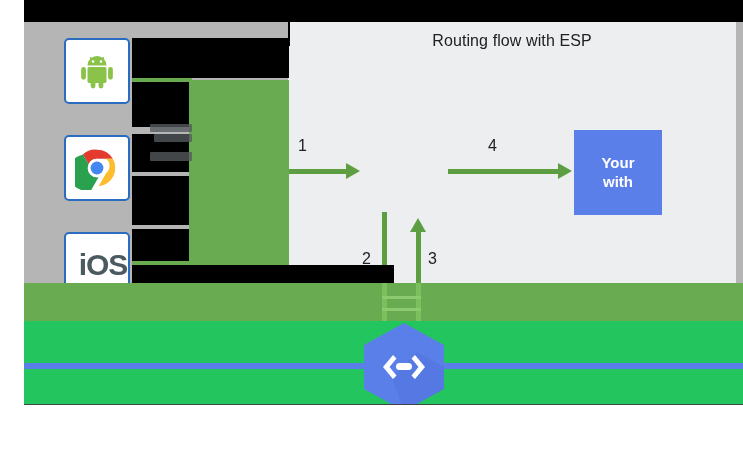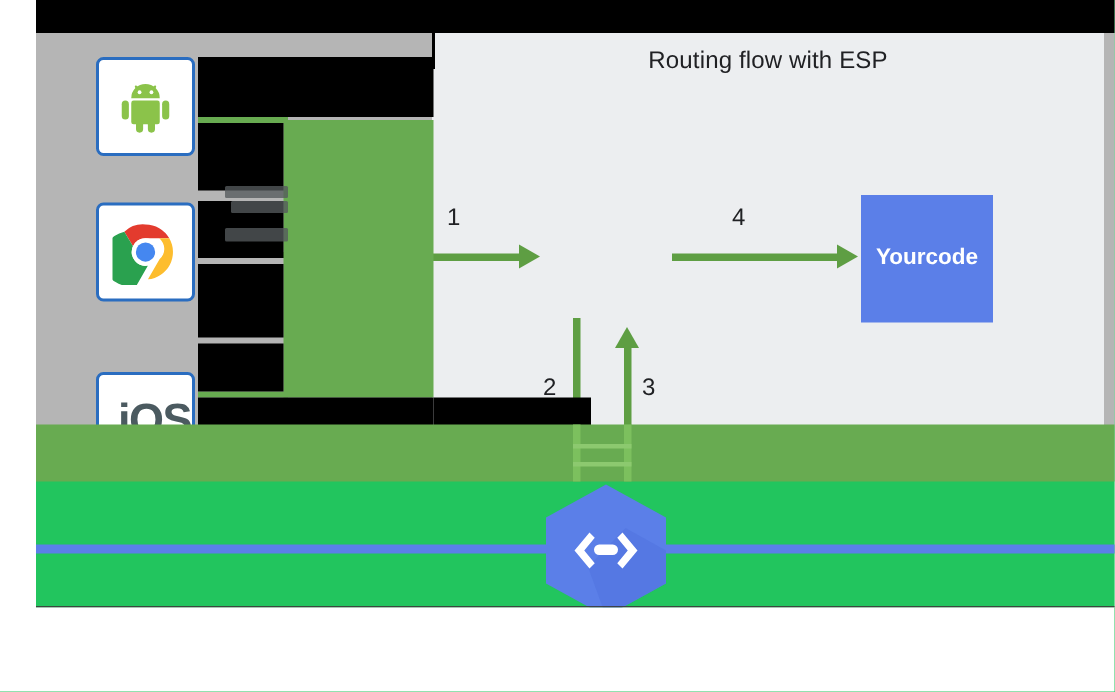--- a/index.html
+++ b/index.html
@@ -185,23 +185,23 @@
 
   <div class="band-gray-left"></div>
   <div class="band-gray-right"></div>
 
   <div class="panel">
     <div class="panel-title">Routing flow with ESP</div>
 
 
 
 
-    <div class="blue-box" style="left:286px; top:108px; width:88px; height:85px; flex-direction:row;">
+    <div class="blue-box" style="left:286px; top:108px; width:88px; height:85px; flex-direction:column;">
       <span>Your</span>
-      <span>code</span>
+      <span>with</span>
     </div>
 
     <div class="arrow-line" style="left:0px; top:147px; width:60px; height:5px;"></div>
     <div class="arrow-head head-right" style="left:58px; top:141px;"></div>
     <div class="step-num" style="left:10px; top:115px;">1</div>
 
     <div class="arrow-line" style="left:160px; top:147px; width:112px; height:5px;"></div>
     <div class="arrow-head head-right" style="left:270px; top:141px;"></div>
     <div class="step-num" style="left:200px; top:115px;">4</div>
 
@@ -251,21 +251,21 @@
   <div class="tile" style="left:40px; top:135px;">
     <svg width="44" height="44" viewBox="0 0 48 48">
       <path fill="#e33b2e" d="M24 4a20 20 0 0 1 17.3 10H24a10 10 0 0 0-9.1 5.9L8.6 9.2A20 20 0 0 1 24 4z"></path>
       <path fill="#fdbd2e" d="M41.3 14A20 20 0 0 1 25.8 43.9l8.4-14.6A10 10 0 0 0 34 14z"></path>
       <path fill="#2aa14f" d="M8.6 9.2l6.3 10.7a10 10 0 0 0 10.9 14l-8.4 14.6A20 20 0 0 1 8.6 9.2z"></path>
       <circle cx="24" cy="24" r="10" fill="#ffffff"></circle>
       <circle cx="24" cy="24" r="7" fill="#4587f0"></circle>
     </svg>
   </div>
 
-  <div class="tile" style="left:40px; top:248px;padding-left:12px;">
+  <div class="tile" style="left:40px; top:232px;padding-left:12px;">
     <span class="ios-label">iOS</span>
   </div>
 
   <div class="green-band"></div>
 
   <div class="green-block" style="left:358px; top:283px; width:5px; height:38px; background:#7cc05e;"></div>
   <div class="green-block" style="left:392px; top:283px; width:5px; height:38px; background:#7cc05e;"></div>
   <div class="green-block" style="left:358px; top:296px; width:39px; height:3px; background:#8cc96f;"></div>
   <div class="green-block" style="left:358px; top:308px; width:39px; height:3px; background:#8cc96f;"></div>
 

